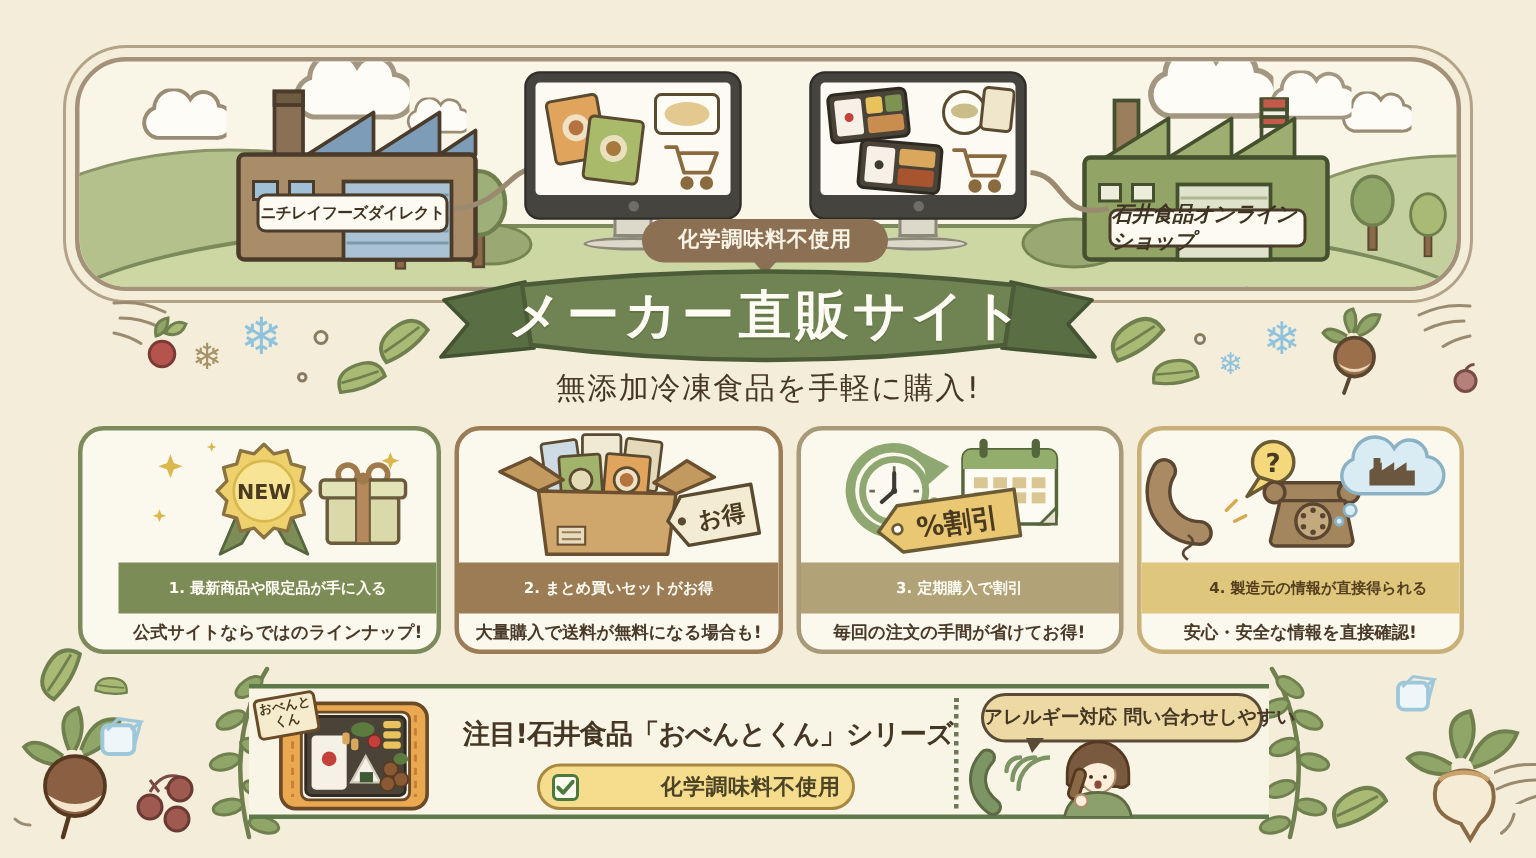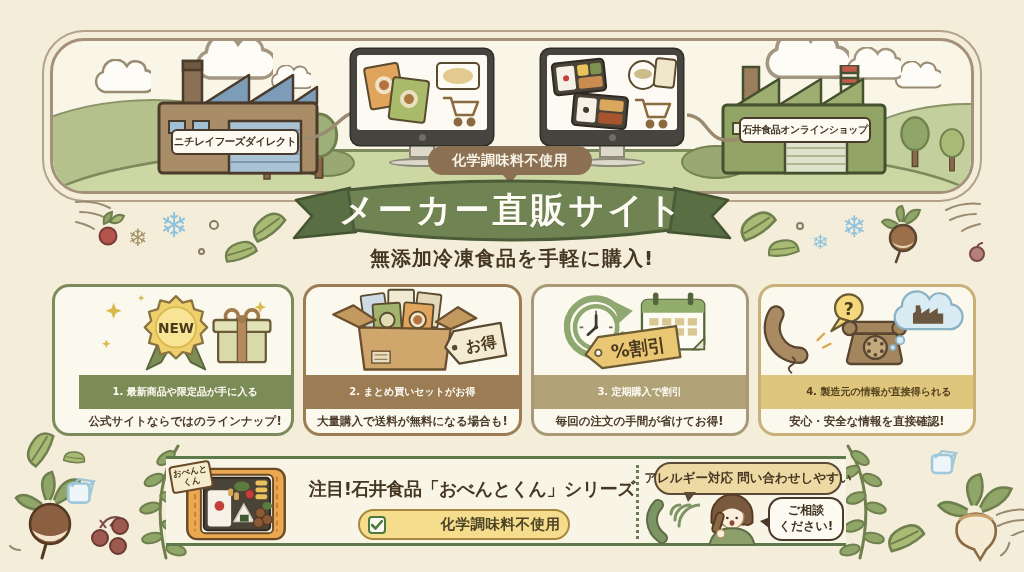--- a/index.html
+++ b/index.html
@@ -27,21 +27,21 @@
   .cloud, .smoke { position:absolute; }
   .tree { position:absolute; }
   .bush { position:absolute; background:#9aa973; border:2.5px solid #758552; border-radius:50%; }
   .factory { position:absolute; }
   .plaque {
     position:absolute; background:#fdfbf1; border:2.5px solid #4a3b2b; border-radius:6px;
     display:flex; align-items:center; justify-content:center;
     font-weight:bold; color:#3f3322; z-index:4;
   }
   .plaque.left  { left:118px; top:88px; width:128px; height:26px; font-size:10.5px; letter-spacing:-0.5px; }
-  .plaque.right { left:686px; top:76px; width:132px; height:26px; font-size:10px; letter-spacing:-0.5px; }
+  .plaque.right { left:686px; top:98px; width:132px; height:26px; font-size:14px; letter-spacing:-0.5px;font-style:italic; }
   .wires { position:absolute; left:0; top:0; z-index:3; }
   
   .monitor { position:absolute; width:142px; z-index:5; }
   .monitor .bezel {
     position:relative; width:142px; height:96px; background:#45443f;
     border-radius:9px; padding:6px 6px 15px 6px; box-shadow:0 0 0 1.5px #2e2d29;
   }
   .monitor .screen { width:100%; height:100%; background:#fcfaf2; border-radius:3px; overflow:hidden; }
   .monitor .dot { position:absolute; left:50%; bottom:4px; width:7px; height:7px; margin-left:-3.5px;
     background:#6e6d66; border-radius:50%; }
@@ -59,21 +59,21 @@
   }
   
   .ribbon-svg { position:absolute; left:290px; top:172px; z-index:9; }
   .ribbon-title {
     position:absolute; left:290px; top:187px; width:444px; z-index:10;
     color:#fdfbf3; font-size:35px; font-weight:bold; text-align:center; letter-spacing:3px;
     text-shadow:0 1px 0 rgba(60,70,40,0.25);
   }
   .subtitle {
     position:absolute; left:262px; top:245px; width:500px; z-index:10;
-    color:#453723; font-size:20px; font-weight:bold; text-align:center; letter-spacing:1px;
+    color:#453723; font-size:20px; font-weight:normal; text-align:center; letter-spacing:1px;
   }
   
   .cards { position:absolute; left:52px; top:284px; width:924px; height:152px; display:flex; gap:9px; z-index:6; }
   .card { flex:1; border-radius:17px; background:#fbf8ed; display:flex; flex-direction:column; overflow:hidden; }
   .card-1 { border:3px solid #7d8a5c;padding-left:24px; }
   .card-2 { border:3px solid #9c7c54; }
   .card-3 { border:3px solid #a89a78; }
   .card-4 { border:3px solid #c9b078; }
   .card-art { flex:1; position:relative; }
   .card-art svg { position:absolute; left:0; top:0; width:100%; height:100%; }
@@ -110,21 +110,21 @@
     background:#f6dd8d; border:2.5px solid #a8873f; border-radius:16px;
     display:flex; align-items:center; justify-content:center; gap:7px;
   }
   .checkbox { width:18px; height:18px; background:#fdfbf1; border:2.5px solid #4a7a3d; border-radius:4px;
     display:flex; align-items:center; justify-content:center; }
   .check-label { font-size:14.5px; font-weight:bold; color:#4c4426; letter-spacing:0.5px;margin-left:48px; }
   .strip-divider { position:absolute; left:470px; top:6px; height:74px; border-left:3px dotted #6b7a55; }
   .allergy-bubble {
     position:absolute; left:488px; top:3px; width:188px; height:33px;
     background:#edd9a4; border:2.5px solid #5a4a36; border-radius:17px;
-    display:flex; align-items:center; justify-content:center;
+    display:flex; align-items:center; 
     font-size:12.5px; font-weight:bold; color:#453723; white-space:nowrap;
   }
   .allergy-bubble::after {
     content:""; position:absolute; left:28px; bottom:-9px;
     border-left:4px solid transparent; border-right:8px solid transparent; border-top:10px solid #5a4a36;
   }
   .phone-wave { position:absolute; left:478px; top:38px; }
   .person { position:absolute; left:534px; top:30px; }
   .consult-bubble {
     position:absolute; left:602px; top:38px; width:76px; height:44px;
@@ -563,22 +563,20 @@
       <circle cx="27" cy="31" r="1.4" fill="#3f2f1f"></circle>
         <circle cx="37" cy="31" r="1.4" fill="#3f2f1f"></circle>
       <ellipse cx="32" cy="36.5" rx="2.6" ry="3" fill="#8a4a3a"></ellipse>
       <path d="M8,60 q3,-18 24,-18 q21,0 24,18 Z" fill="#8ba06b" stroke="#5c6b44" stroke-width="2"></path>
       <g transform="translate(17,36) rotate(18)">
           <rect x="-4" y="-11" width="8" height="22" rx="4" fill="#8a6a45" stroke="#54381f" stroke-width="2"></rect>
         </g>
       <circle cx="20" cy="48" r="4.5" fill="#fbeeda" stroke="#b08d66" stroke-width="1.5"></circle>
     </svg>
 
-    <div class="consult-bubble"><span>ご相談
-ください!</span></div>
   </div>
 
   <svg class="deco" style="left:74px;top:198px" width="44" height="36">
       <use href="#swoosh"></use>
     </svg>
   <svg class="deco" style="left:94px;top:210px" width="36" height="42" viewBox="0 0 36 42">
     <path d="M10,14 Q8,4 18,2 Q18,12 10,14 Z" fill="#8fa668" stroke="#6f7f4d" stroke-width="2"></path>
     <path d="M16,12 Q22,2 30,6 Q26,16 16,12 Z" fill="#a9ba74" stroke="#6f7f4d" stroke-width="2"></path>
     <circle cx="14" cy="26" r="8.5" fill="#b5534d" stroke="#7a3b35" stroke-width="2"></circle>
   </svg>

